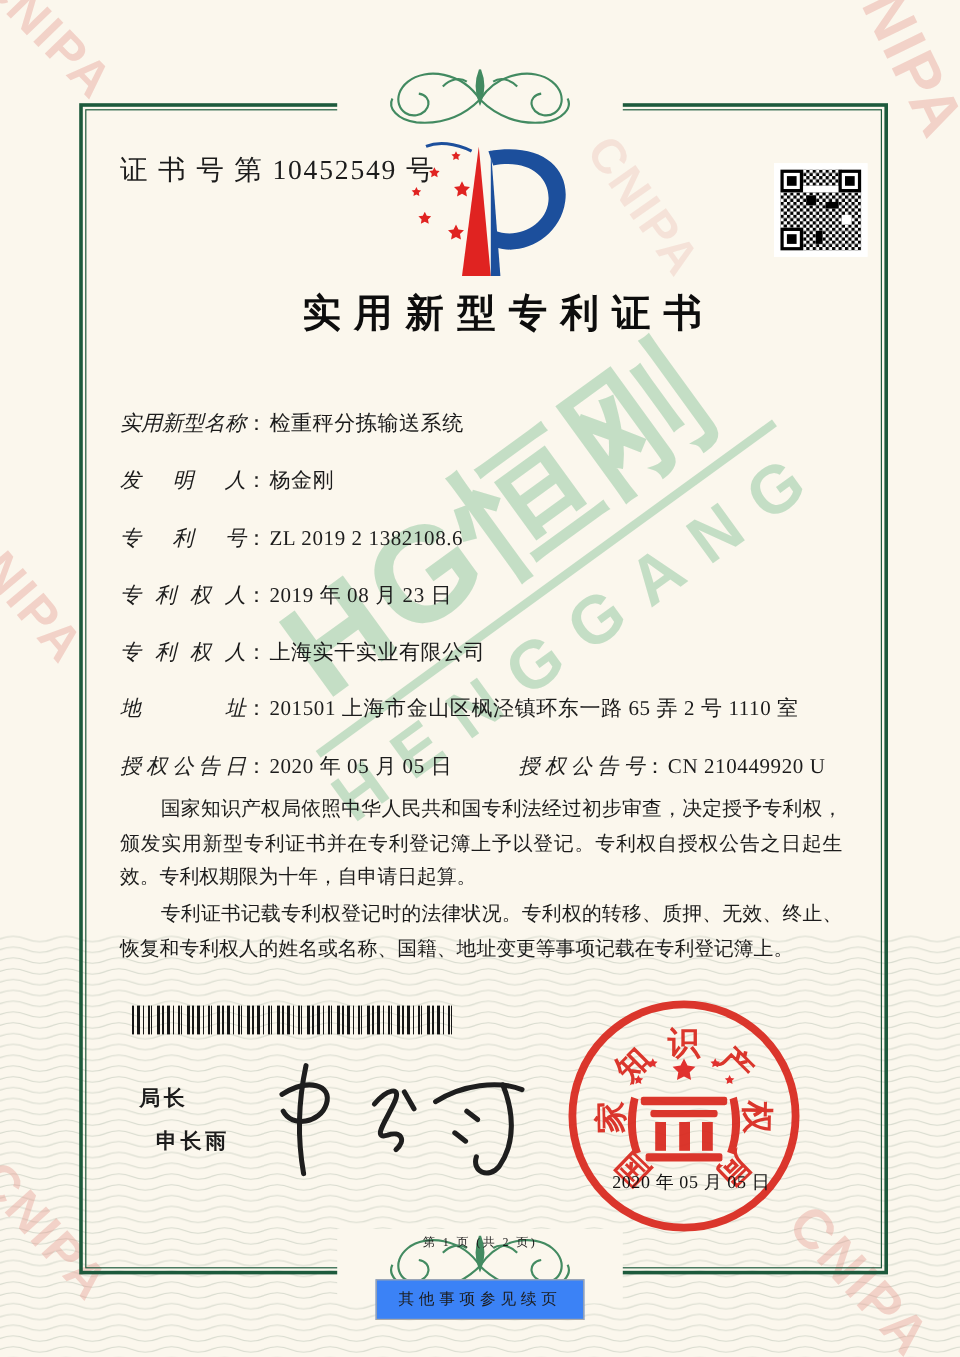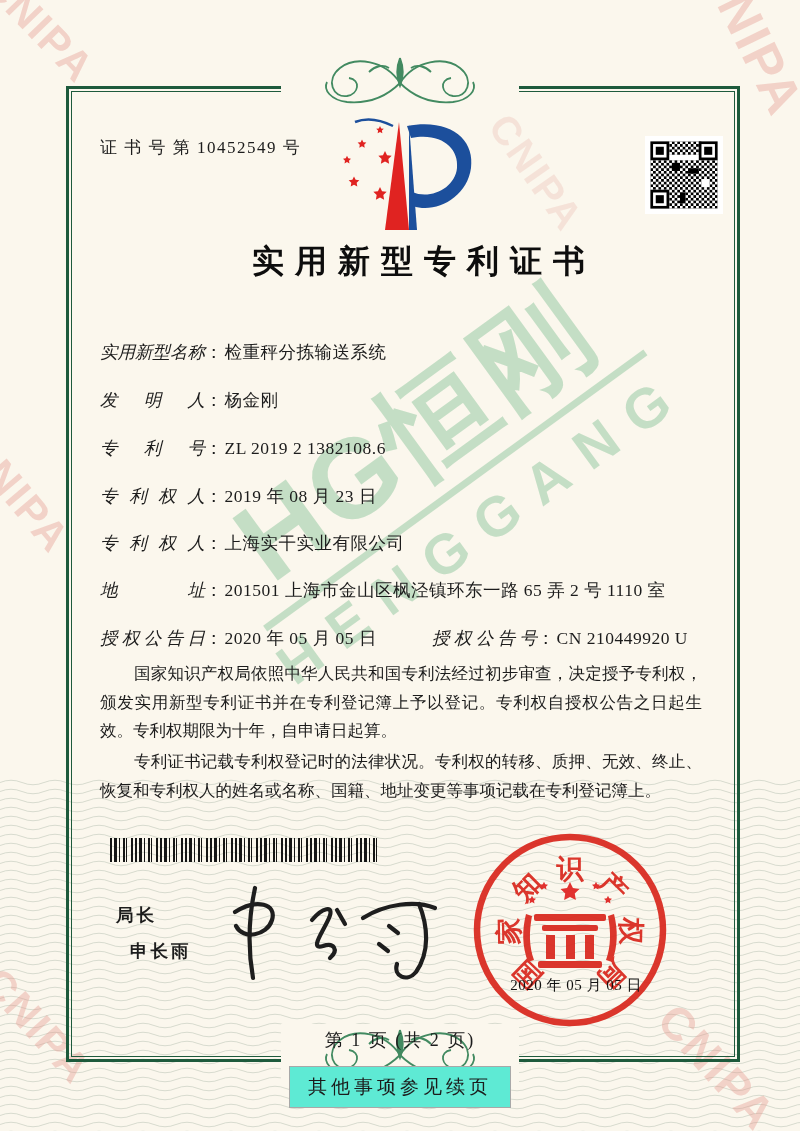--- a/index.html
+++ b/index.html
@@ -26,21 +26,21 @@
   .wm-brand .l2 { font-size:56px; letter-spacing:20px; line-height:1; }
   
   .frame { position:absolute; left:66px; top:86px; width:668px; height:970px;
            border:3px solid #1d5a3c; z-index:2; }
   .frame-inner { position:absolute; left:2px; top:2px; right:2px; bottom:2px; border:1px solid #1d5a3c; }
   .ornament { position:absolute; left:50%; transform:translateX(-50%); z-index:2;
               background:#fbf7ed; line-height:0; padding:0 4px; }
   .orn-top { top:52px; }
   .orn-bottom { top:1024px; }
   
-  .cert-no { position:absolute; left:100px; top:136px; font-size:17px; letter-spacing:1.5px; z-index:3; }
+  .cert-no { position:absolute; left:100px; top:126px; font-size:23px; letter-spacing:1.5px; z-index:3; }
   .qr { position:absolute; left:645px; top:136px; width:78px; height:78px; z-index:3; background:#fff; }
   .logo { position:absolute; left:323px; top:116px; width:160px; height:118px; z-index:3; }
   .title { position:absolute; left:0; right:0; top:240px; text-align:center;
            font-size:32px; font-weight:bold; letter-spacing:11px; color:#0d0d0d; z-index:3;margin-left:48px; }
   
   .row { position:absolute; left:100px; right:80px; font-size:17.5px; z-index:3; white-space:nowrap; }
   .flabel { display:inline-block; width:105px; text-align:justify; text-align-last:justify; vertical-align:bottom;font-style:italic; }
   .colon { display:inline-block; margin-right:2px; }
   .fvalue { letter-spacing:0.5px; }
   .pair2 { position:absolute; left:332px; top:0; }
@@ -59,24 +59,24 @@
   .signer-title { position:absolute; left:116px; top:903px; font-family:Liberation Sans, sans-serif;
                   font-size:17.5px; font-weight:600; letter-spacing:3px; z-index:3; }
   .signer-name  { position:absolute; left:116px; top:939px; font-family:"Liberation Sans","DejaVu Sans",sans-serif;
                   font-size:17.5px; font-weight:600; letter-spacing:3px; z-index:3;padding-left:14px; }
   .signature { position:absolute; left:215px; top:878px; z-index:3; }
   .seal { position:absolute; left:470px; top:830px; width:200px; height:200px; z-index:3; opacity:0.93; }
   .seal-date { position:absolute; left:486px; top:976px; width:180px; text-align:center;
                font-size:15px; letter-spacing:0.5px; color:#111; z-index:4; }
   
   .page-num { position:absolute; left:0; right:0; top:1028px; text-align:center;
-              font-size:18px; letter-spacing:2px; z-index:3; }
+              font-size:10px; letter-spacing:2px; z-index:3; }
   .note-box { position:absolute; left:50%; transform:translateX(-50%); top:1066px;
-              background:#5eead4; border:1px solid #a8a8a8; padding:7px 18px;
-              font-size:19px; letter-spacing:4px; z-index:4; }
+              background:#3b82f6; border:1px solid #a8a8a8; padding:7px 18px;
+              font-size:13px; letter-spacing:4px; z-index:4; }
 </style>
 </head>
 <body>
 
 <div class="page">
 
   <svg class="waves" xmlns="http://www.w3.org/2000/svg">
     <defs>
       <pattern id="wv" width="44" height="9" patternUnits="userSpaceOnUse">
         <path d="M0,4.5 Q11,0 22,4.5 T44,4.5" fill="none" stroke="#b9c2b4" stroke-width="1" opacity="0.55"></path>

